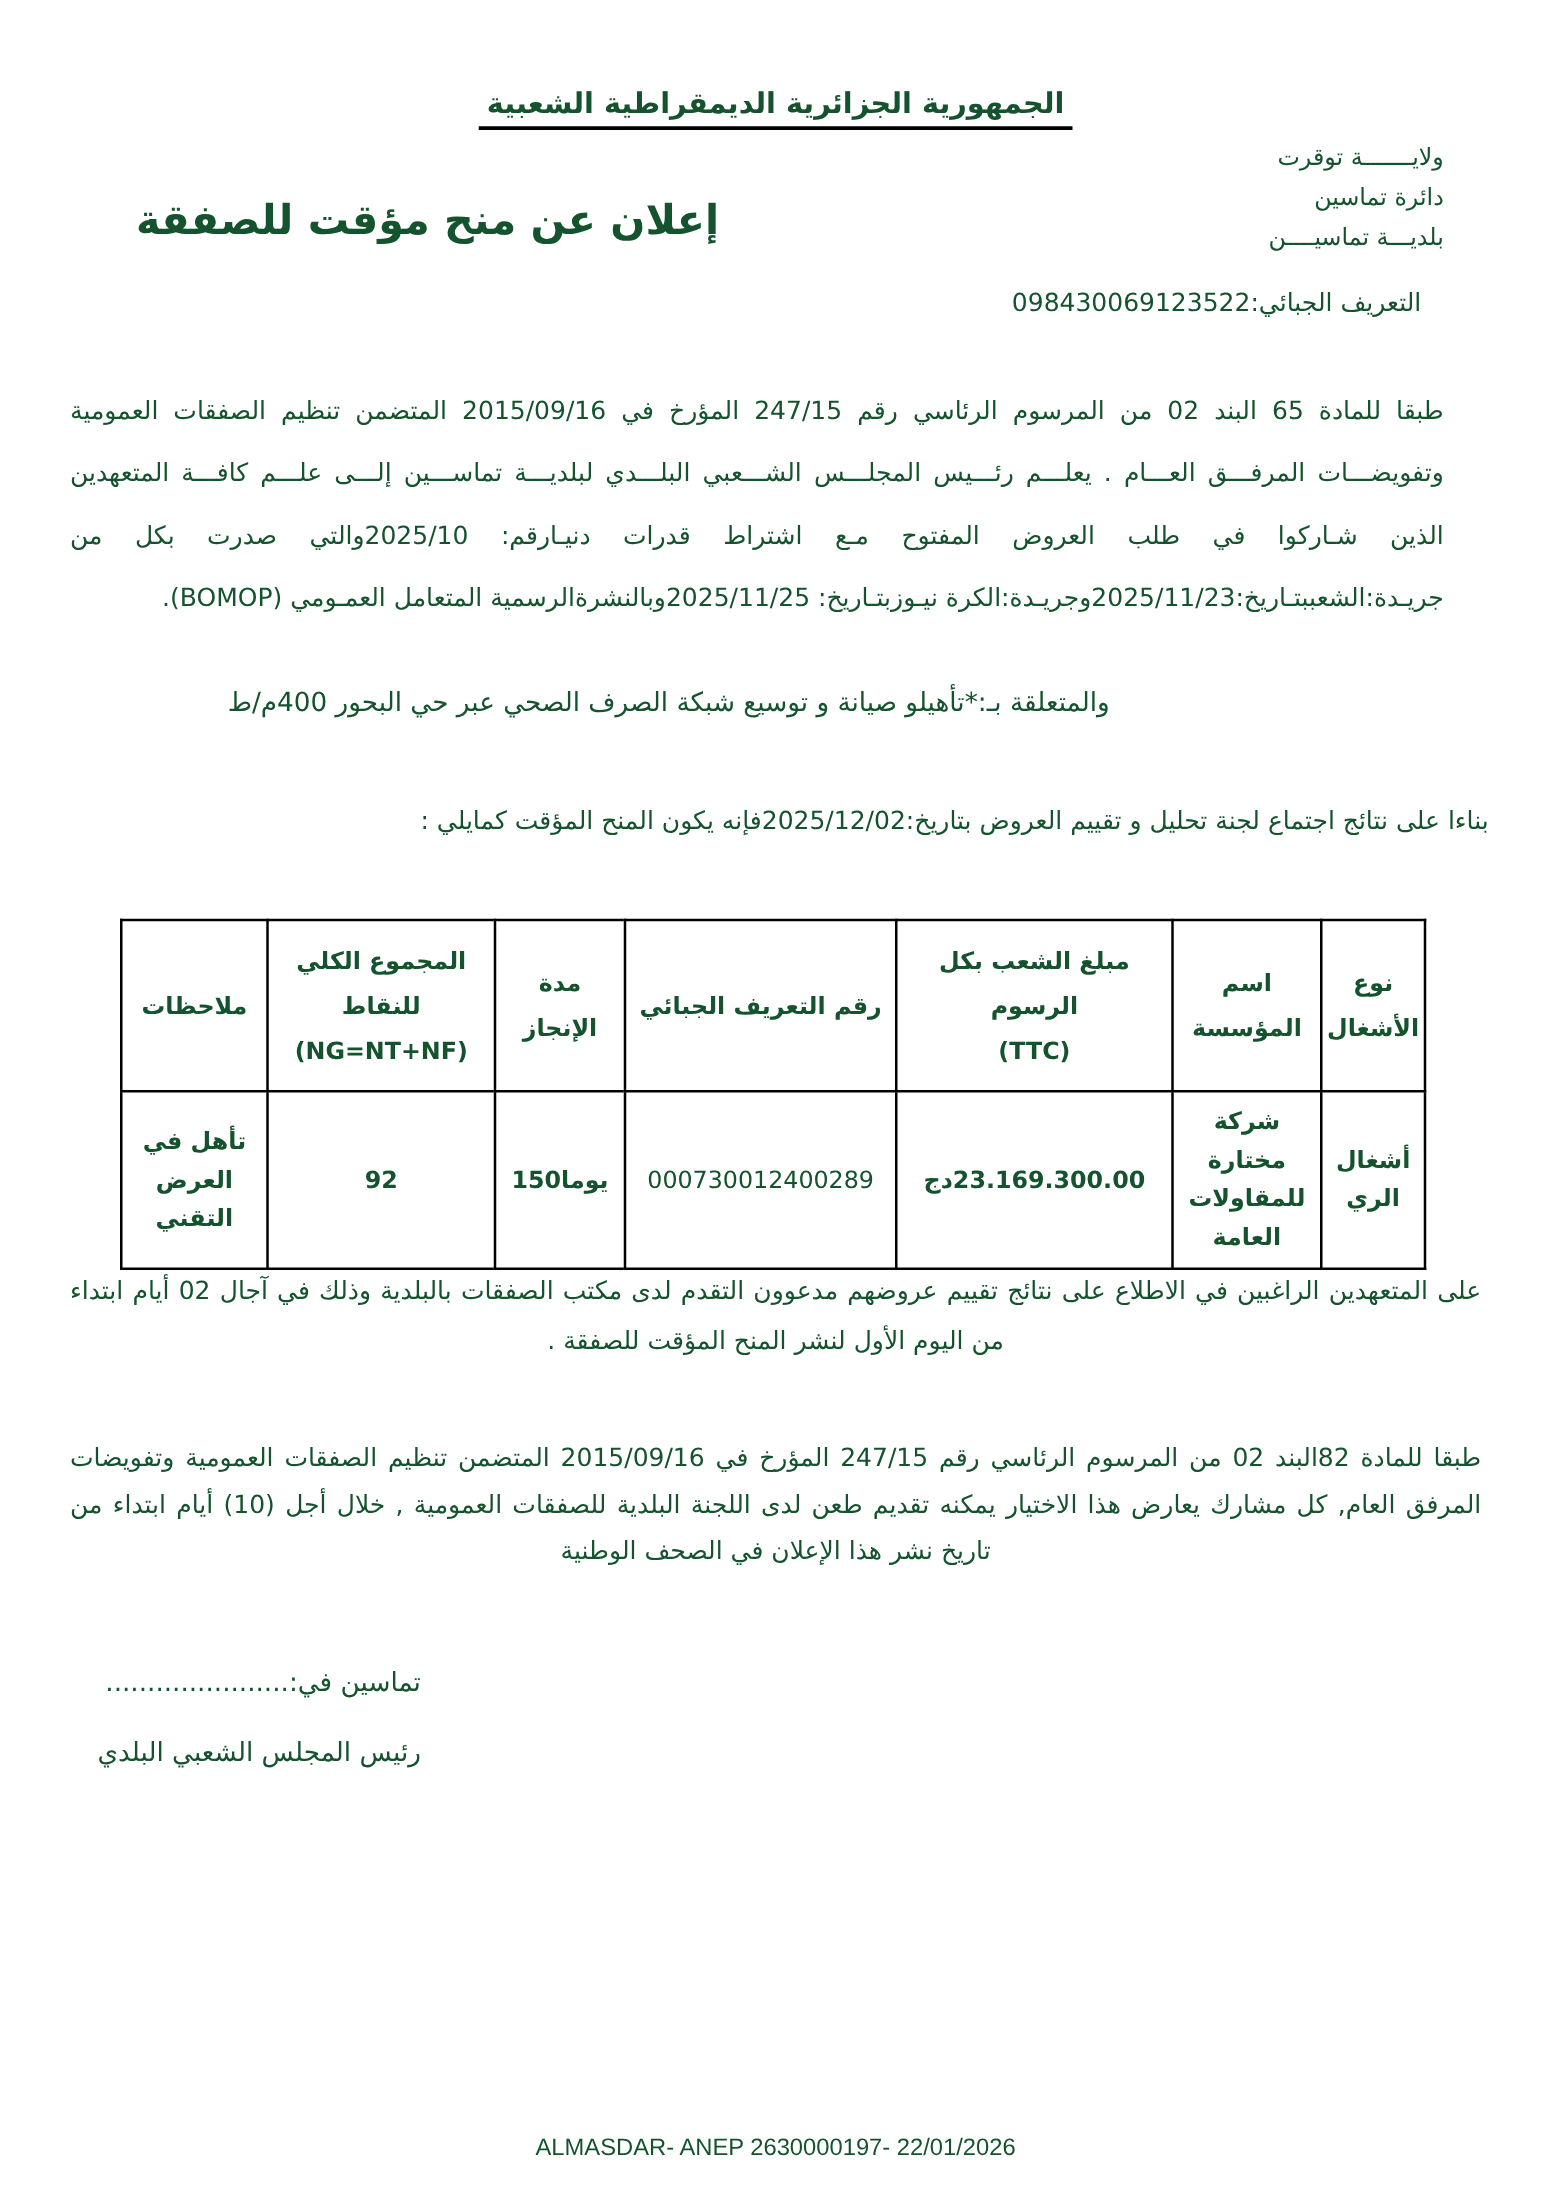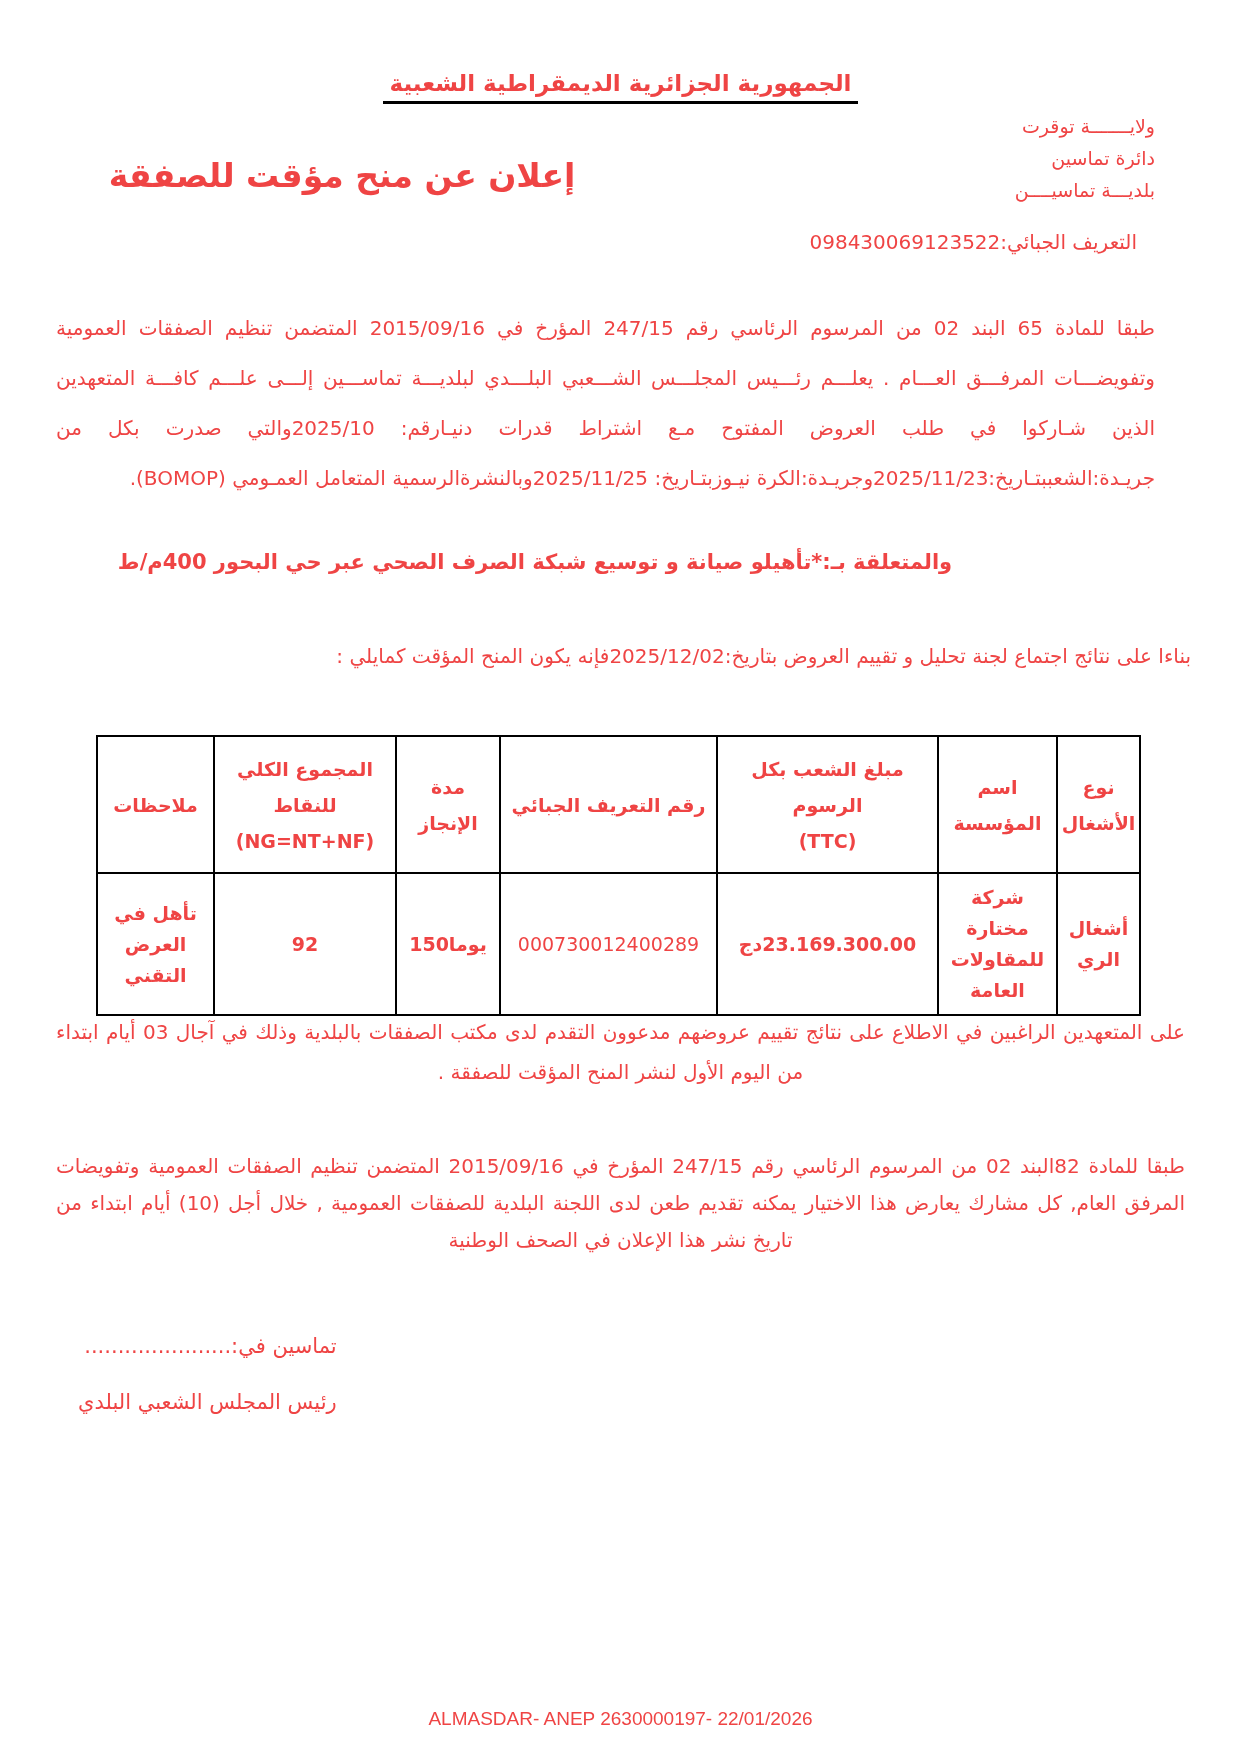--- a/index.html
+++ b/index.html
@@ -1,21 +1,21 @@
 <!DOCTYPE html>
 <html lang="ar" dir="rtl"><head>
 <meta charset="utf-8">
 <style>
   html, body { margin: 0; padding: 0; background: #ffffff; }
   .page {
     position: relative;
     width: 1241px;
     height: 1755px;
     background: #ffffff;
-    color: #ef4444;
+    color: #14532d;
     direction: rtl;
     font-family: "DejaVu Sans", sans-serif;
     overflow: hidden;
   }
   .bseg { font-weight: normal; }
 
   .republic-title {
     position: absolute;
     top: 70px; left: 0; right: 0;
     text-align: center;
@@ -62,21 +62,21 @@
     text-align: justify;
     text-align-last: right;
   }
 
   .subject-line {
     position: absolute;
     top: 550px; left: 0;
     width: 1070px;
     text-align: center;
     font-size: 21px;
-    font-weight: bold;
+    font-weight: normal;
   }
 
   .results-line {
     position: absolute;
     top: 608px; right: 50px; left: 56px;
     font-size: 20px;
     text-align: right;
     margin-top: 36px;
   }
 
@@ -212,21 +212,21 @@
         <td class="cell-plain">000730012400289</td>
         <td class="cell-bold" dir="ltr">150يوما</td>
         <td class="cell-bold">92</td>
         <td class="cell-bold">تأهل في
 العرض
 التقني</td>
       </tr>
     </tbody>
   </table>
 
-  <div class="review-par">على المتعهدين الراغبين في الاطلاع على نتائج تقييم عروضهم مدعوون التقدم لدى مكتب الصفقات بالبلدية وذلك في آجال 03 أيام ابتداء من اليوم الأول لنشر المنح المؤقت للصفقة .</div>
+  <div class="review-par">على المتعهدين الراغبين في الاطلاع على نتائج تقييم عروضهم مدعوون التقدم لدى مكتب الصفقات بالبلدية وذلك في آجال 02 أيام ابتداء من اليوم الأول لنشر المنح المؤقت للصفقة .</div>
 
   <div class="appeal-par">طبقا للمادة 82البند 02 من المرسوم الرئاسي رقم 247/15 المؤرخ في 2015/09/16 المتضمن تنظيم الصفقات العمومية وتفويضات المرفق العام, كل مشارك يعارض هذا الاختيار يمكنه تقديم طعن لدى اللجنة البلدية  للصفقات العمومية , خلال أجل (10) أيام ابتداء من تاريخ نشر هذا الإعلان  في الصحف الوطنية</div>
 
   <div class="signature-block">
     <div>تماسين في:......................</div>
     <div>رئيس المجلس الشعبي البلدي</div>
   </div>
 
   <div class="footer-line">ALMASDAR- ANEP 2630000197- 22/01/2026</div>
 

